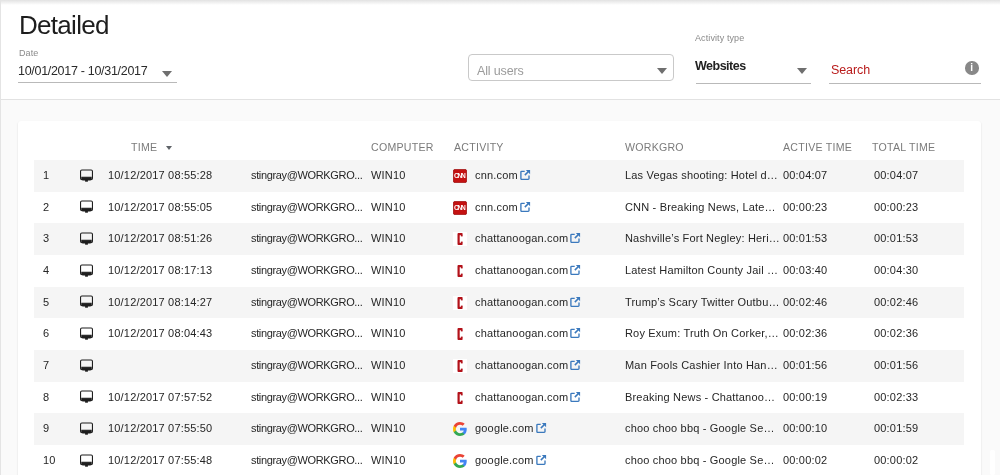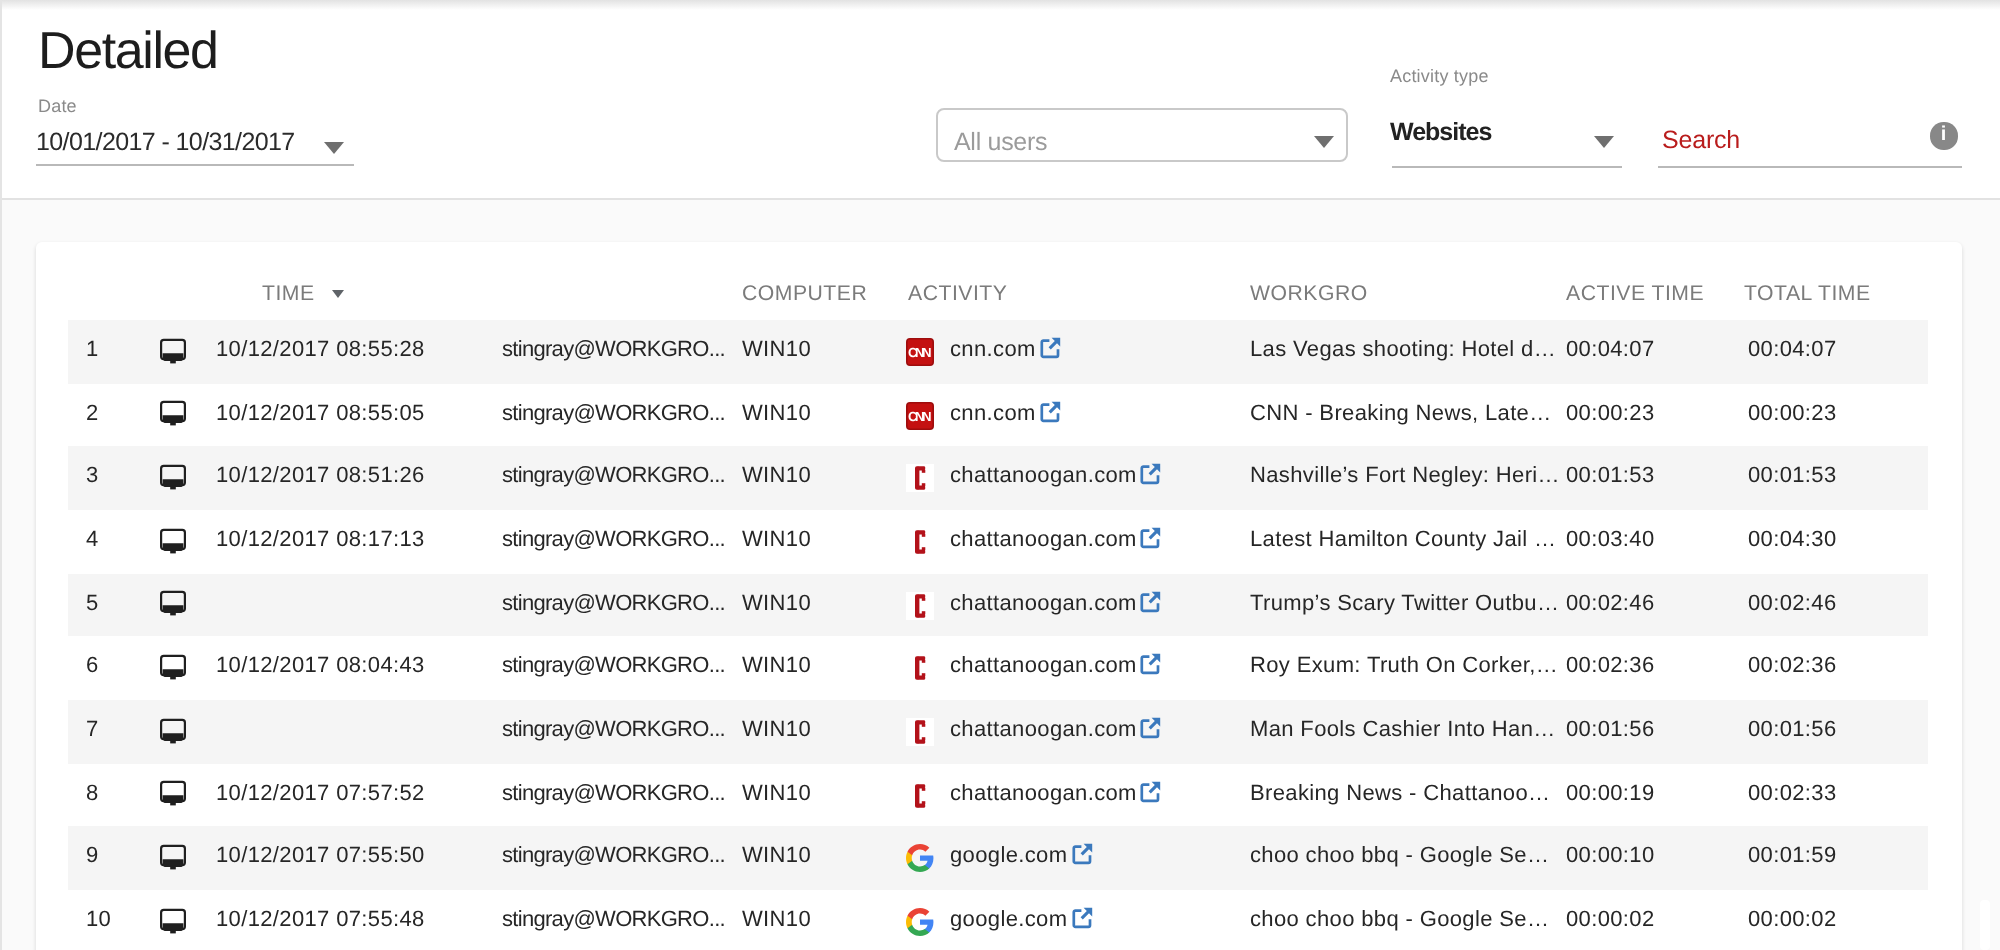--- a/index.html
+++ b/index.html
@@ -191,20 +191,21 @@
 </div>
 <div class="row odd" style="top:165.6px">
 <span class="c-num">5</span>
 <span class="c-icon">
         <svg class="mon" width="13" height="14" viewBox="0 0 13 14">
           <rect x="0.55" y="0.95" width="11.9" height="9.6" rx="1.3" fill="none" stroke="#1f1f1f" stroke-width="1.1"></rect>
           <path d="M1.85 8.2h9.3v1.5a1.3 1.3 0 0 1-1.3 1.3h-6.7a1.3 1.3 0 0 1-1.3-1.3z" fill="#1f1f1f" stroke="#1f1f1f" stroke-width="1.1"></path>
           <rect x="5.1" y="10.9" width="2.8" height="1.8" fill="#1f1f1f"></rect>
         </svg>
       </span>
+<span class="c-time">10/12/2017 08:14:27</span>
 <span class="c-user">stingray@WORKGRO...</span>
 <span class="c-comp">WIN10</span>
 <span class="c-act">
         <svg class="fav" width="14" height="14" viewBox="0 0 14 14">
           <rect x="0" y="0" width="14" height="14" fill="#fff"></rect>
           <g fill="#b3121a">
             <rect x="4.5" y="1.1" width="2.2" height="11.8" rx="0.9"></rect>
             <rect x="5.6" y="1.1" width="4" height="2.15" rx="0.7"></rect>
             <rect x="7.9" y="2.9" width="1.75" height="1.5"></rect>
             <rect x="5.6" y="10.75" width="4" height="2.15" rx="0.7"></rect>

